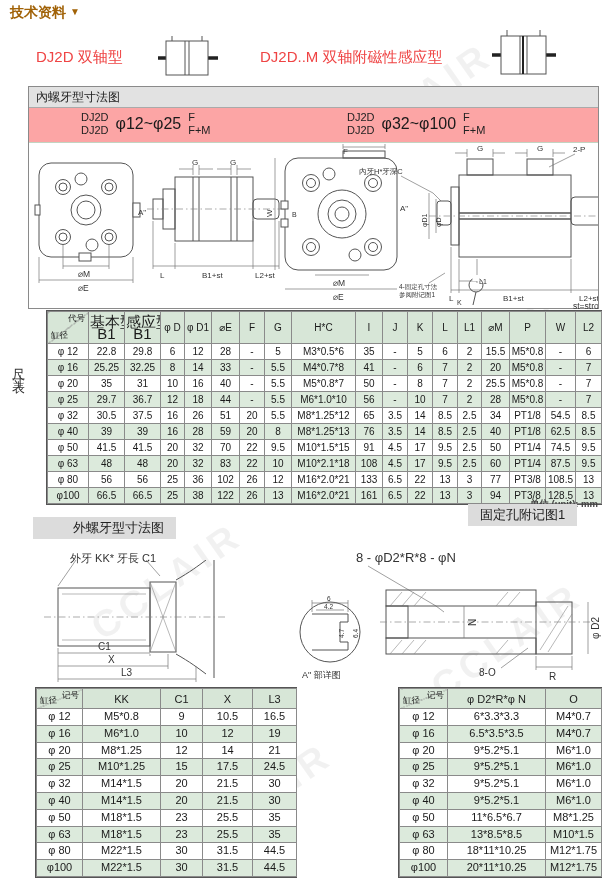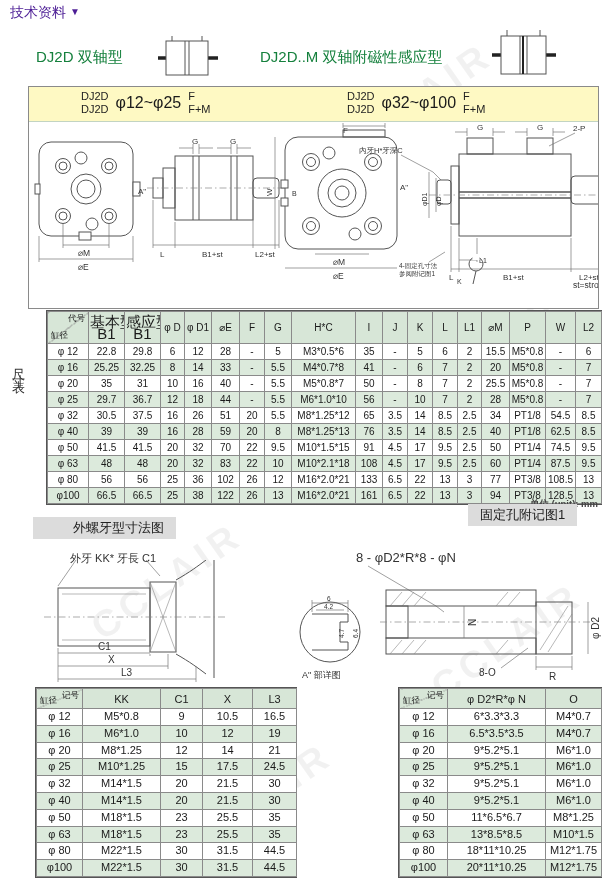--- a/index.html
+++ b/index.html
@@ -6,28 +6,28 @@
   body{
     width:603px;height:881px;position:relative;background:#fff;
     font-family:"Liberation Sans","DejaVu Sans",sans-serif;color:#1a1a1a;
     overflow:hidden;
   }
   .abs{position:absolute;}
   
   .wm{position:absolute;color:#000;opacity:0.05;font-size:38px;font-weight:bold;
       letter-spacing:5px;transform:rotate(-35deg);pointer-events:none;white-space:nowrap;}
   
-  .toplink{left:10px;top:4px;color:#4c1d95;font-weight:normal;font-size:14px;cursor:pointer;}
+  .toplink{left:10px;top:4px;color:#a16207;font-weight:bold;font-size:14px;cursor:pointer;}
   .toplink .caret{font-size:10px;vertical-align:2px;}
   
-  .model{font-size:15px;color:#15803d;white-space:nowrap;}
+  .model{font-size:15px;color:#ef4444;white-space:nowrap;}
   
   .sec1{left:28px;top:86px;width:571px;height:223px;border:1px solid #8a8a8a;box-sizing:border-box;background:#fff;}
   .sec1-title{height:20px;background:#e2e2e2;font-size:12px;color:#222;line-height:20px;padding-left:7px;border-bottom:1px solid #aaa;}
-  .sec1-band{height:34px;background:#fef9c3;position:relative;border-bottom:1px solid #c2d4c2;}
+  .sec1-band{height:34px;background:#fca5a5;position:relative;border-bottom:1px solid #c2d4c2;}
   .variant{position:absolute;top:3px;display:flex;gap:7px;align-items:center;}
   .vcol{display:flex;flex-direction:column;line-height:13px;font-size:11px;color:#222;}
   .vrange{font-size:16px;}
   .sec1-draw{position:relative;height:167px;}
   svg{display:block;}
   svg text{font-family:"Liberation Sans","DejaVu Sans",sans-serif;fill:#333;}
   .ln{stroke:#555;fill:none;stroke-width:1;}
   .lnF{stroke:#555;fill:#fff;stroke-width:1;}
   .dim{stroke:#777;fill:none;stroke-width:0.7;}
   .cl{stroke:#888;fill:none;stroke-width:0.7;stroke-dasharray:7 3 1.5 3;}
@@ -84,20 +84,21 @@
   <line x1="0" y1="25" x2="64" y2="25" stroke="#222" stroke-width="3.6"></line>
   <rect x="9" y="6" width="45" height="38" class="lnF"></rect>
   <line x1="28" y1="6" x2="28" y2="44" class="ln"></line>
   <line x1="31" y1="6" x2="31" y2="44" stroke="#222" stroke-width="2"></line>
   <line x1="35" y1="6" x2="35" y2="44" class="ln"></line>
   <line x1="15" y1="0" x2="15" y2="6" class="ln"></line>
     <line x1="48" y1="0" x2="48" y2="6" class="ln"></line>
 </svg>
 
 <div class="abs sec1">
+  <div class="sec1-title">內螺牙型寸法图</div>
   <div class="sec1-band">
     <div class="variant" style="left:52px;">
       <div class="vcol">
         <span>DJ2D</span>
         <span>DJ2D</span>
       </div>
       <span class="vrange">φ12~φ25</span>
       <div class="vcol">
         <span>F</span>
         <span>F+M</span>

